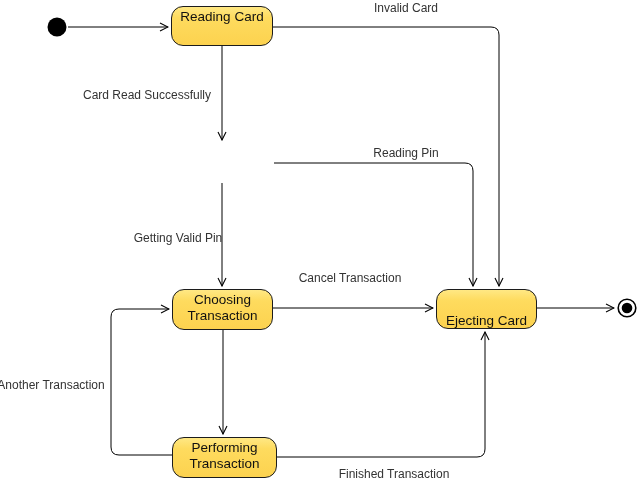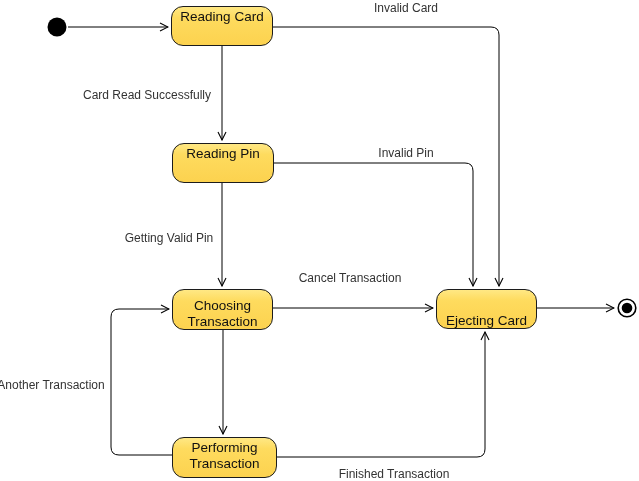--- a/index.html
+++ b/index.html
@@ -72,45 +72,42 @@
     <g>
       <circle cx="627" cy="308" r="8.8" fill="#ffffff" stroke="#000000" stroke-width="1.6"></circle>
       <circle cx="627" cy="308" r="5.3" fill="#000000"></circle>
     </g>
   </svg>
 
   <div class="state" style="left:171px; top:6px; width:102px; height:40px;">
     <div class="state-label">Reading Card</div>
   </div>
 
-  <div class="state" style="left:172px; top:143px; width:102px; height:40px;">
-    <div class="state-label">Reading Pin</div>
-  </div>
 
-  <div class="state" style="left:172px; top:289px; width:101px; height:41px;align-items:flex-end;">
+  <div class="state" style="left:172px; top:289px; width:101px; height:41px;">
     <div class="state-label">Choosing
 Transaction</div>
   </div>
 
   <div class="state" style="left:436px; top:289px; width:101px; height:40px;align-items:flex-end;">
     <div class="state-label">Ejecting Card</div>
   </div>
 
   <div class="state" style="left:172px; top:437px; width:105px; height:41px;justify-content:center;">
     <div class="state-label">Performing
 Transaction</div>
   </div>
 
   <div class="edge-label" style="left:406px; top:2px;">Invalid Card</div>
 
   <div class="edge-label" style="left:147px; top:89px;">Card Read Successfully</div>
 
-  <div class="edge-label" style="left:406px; top:147px;">Invalid Pin</div>
+  <div class="edge-label" style="left:406px; top:147px;">Reading Pin</div>
 
-  <div class="edge-label" style="left:169px; top:232px;">Getting Valid Pin</div>
+  <div class="edge-label" style="left:178px; top:232px;">Getting Valid Pin</div>
 
   <div class="edge-label" style="left:350px; top:272px;">Cancel Transaction</div>
 
 
   <div class="edge-label" style="left:51px; top:379px;">Another Transaction</div>
 
   <div class="edge-label" style="left:394px; top:468px;text-align:right;">Finished Transaction</div>
 
 </div>
 

